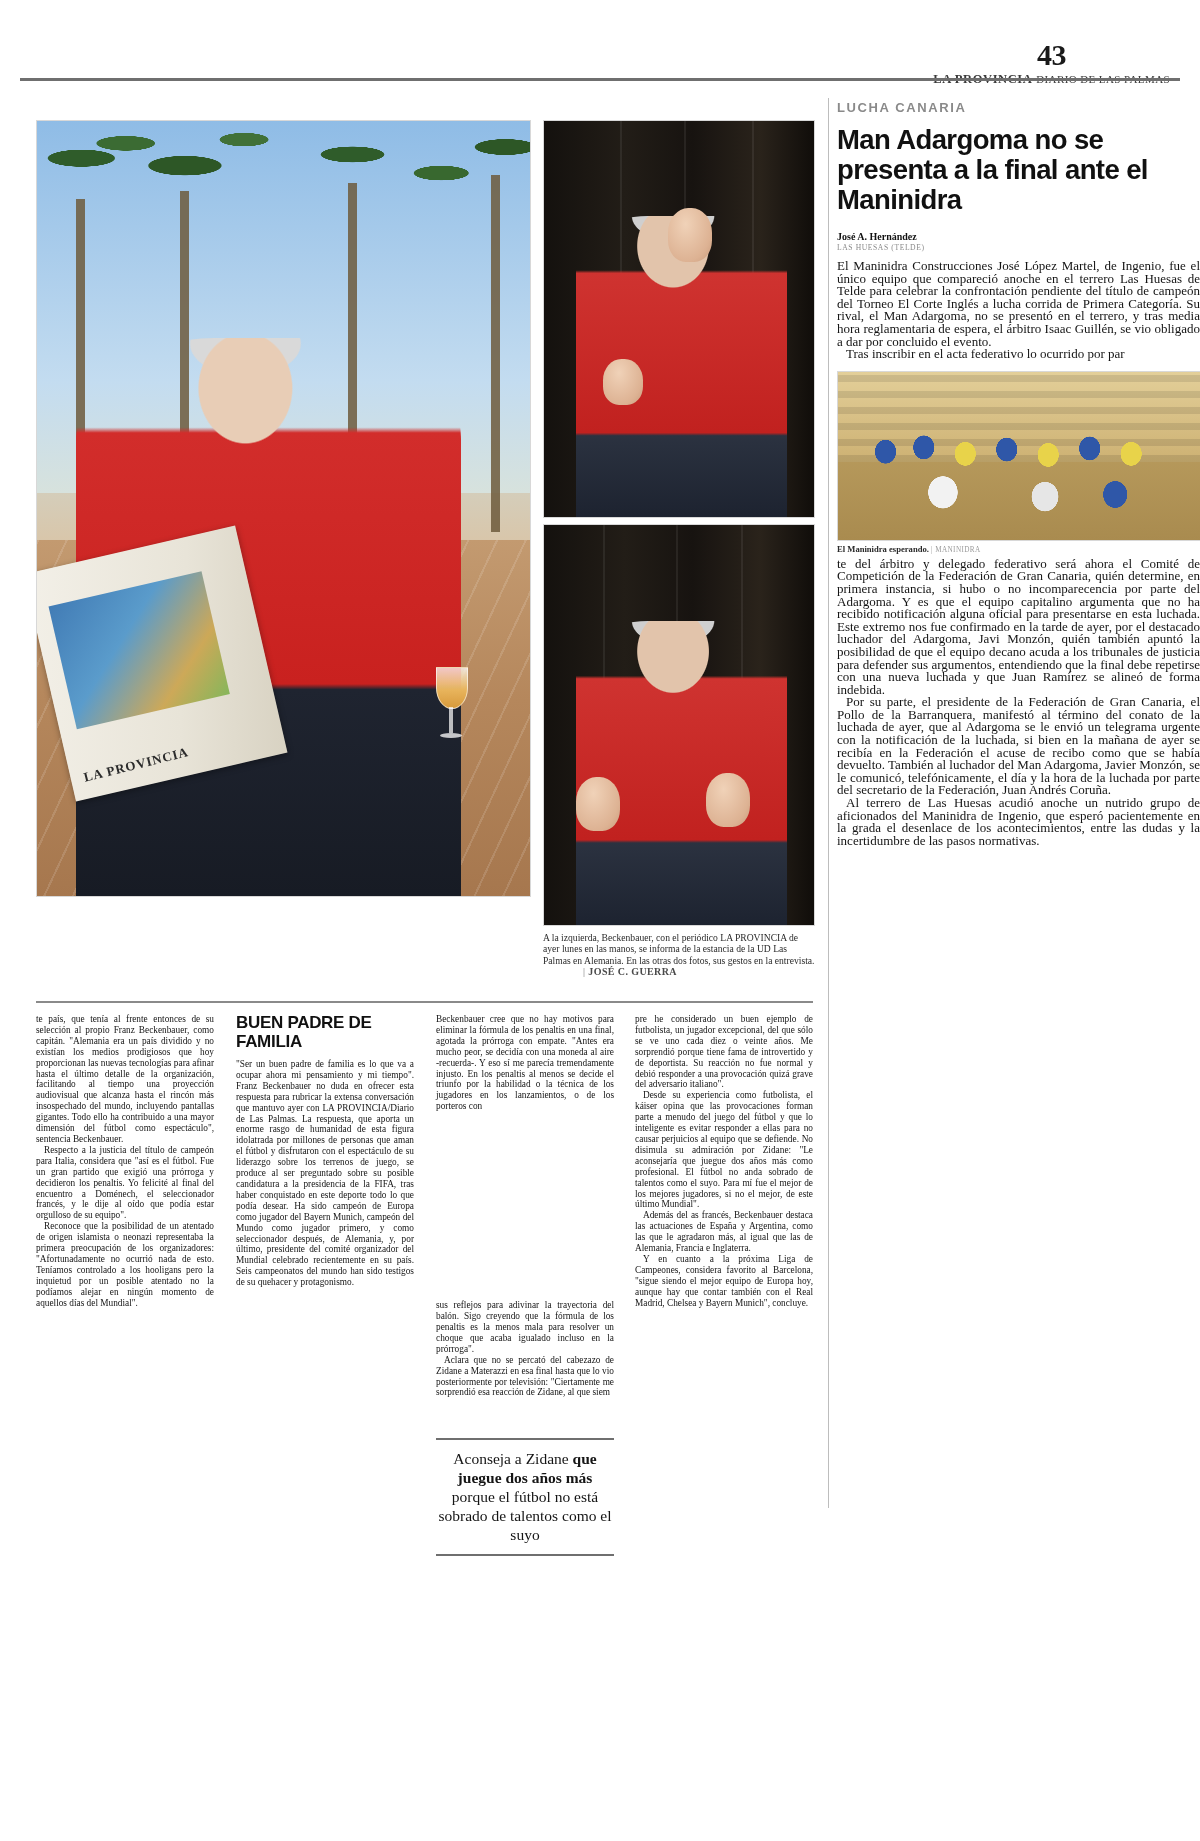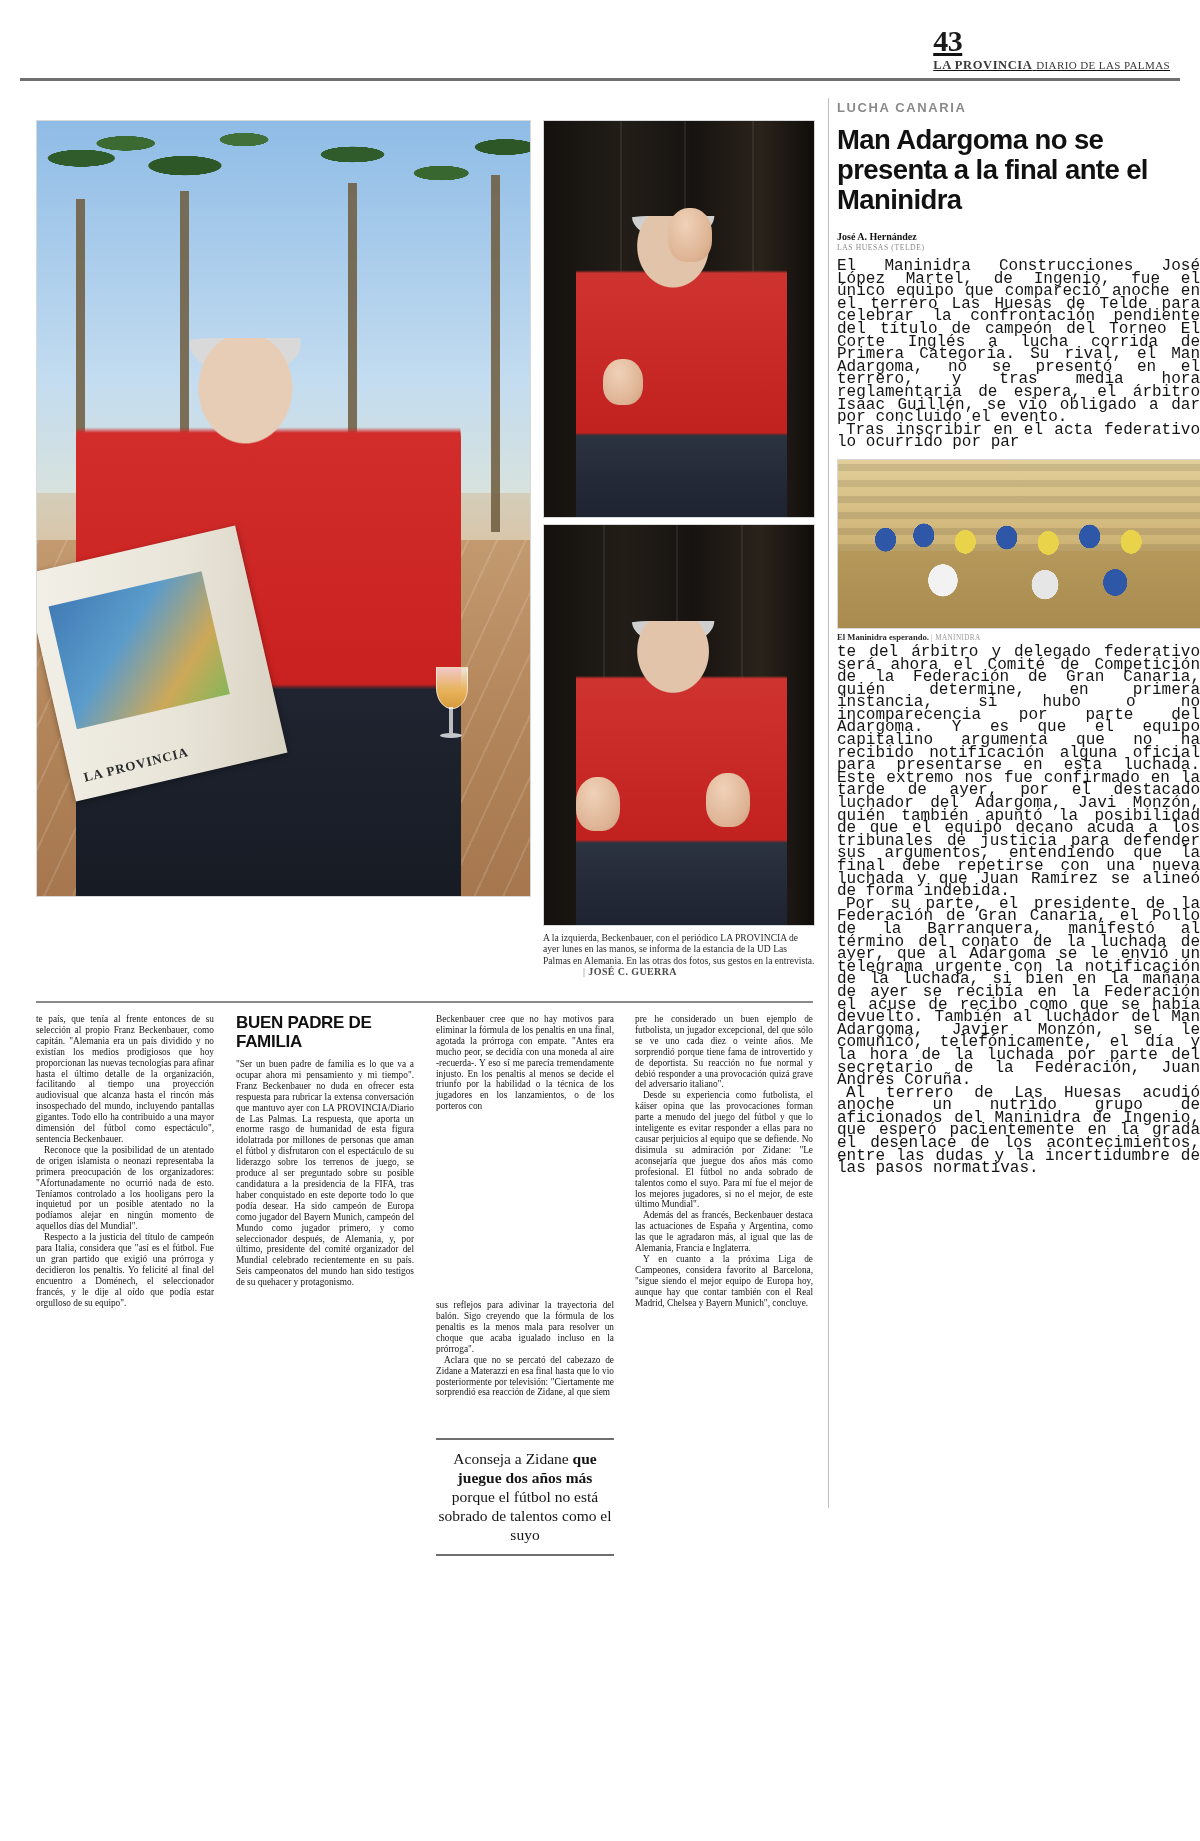--- a/index.html
+++ b/index.html
@@ -8,21 +8,21 @@
     background:#ffffff;
     font-family:"Liberation Serif", serif;
     color:#111;
     overflow:hidden;
     position:relative;
   }
   .page{position:relative;width:1200px;height:1841px;box-sizing:border-box;padding:0;}
 
   
   .masthead{
-    position:absolute; top:26px; right:30px; text-align:left;text-decoration:underline;
+    position:absolute; top:40px; right:30px; text-align:center;
   }
   .folio{
     font-family:"Liberation Serif", serif;
     font-weight:bold; font-size:30px; line-height:30px; color:#1a1a1a;
     letter-spacing:-0.5px;
   }
   .masthead-name{
     font-family:"Liberation Serif", serif;
     font-size:12.5px; letter-spacing:0.6px; color:#3a3a3a; margin-top:2px;
     white-space:nowrap;
@@ -192,22 +192,22 @@
   }
   .byline{
     font-family:"Liberation Serif", serif; font-weight:bold;
     font-size:10px; color:#111; margin:0;
   }
   .byline-sub{
     font-family:"Liberation Serif", serif; font-size:7.6px;
     letter-spacing:.6px; color:#8a8a8a; text-transform:uppercase; margin:1px 0 8px 0;
   }
   .rcol-text{
-    font-family:Liberation Mono, monospace;
-    font-size:16px; line-height:12.6px; text-align:justify; color:#141414;
+    font-family:Liberation Serif, serif;
+    font-size:13px; line-height:12.6px; text-align:justify; color:#141414;
     hyphens:auto;
   }
   .rcol-text p{margin:0; text-indent:9px;}
   .rcol-text p.first{text-indent:0;}
 
   .photo-right{
     position:relative; margin:10px 0 3px 0; width:363px; height:168px;
     border:1px solid #d8d8d8; overflow:hidden;
     background:linear-gradient(180deg,#d6c289 0%, #c9b071 38%, #b99c5e 39%, #a98b4f 100%);
   }
@@ -303,22 +303,22 @@
         <span>A la izquierda, Beckenbauer, con el periódico LA PROVINCIA de ayer lunes en las manos, se informa de la estancia de la UD Las Palmas en Alemania. En las otras dos fotos, sus gestos en la entrevista.</span>
         <span class="credit">| <b>JOSÉ C. GUERRA</b></span>
       </div>
 
       <div class="rule-mid"></div>
 
       <div class="text-cols">
 
         <div class="tcol tcol1">
           <p class="first">te país, que tenía al frente entonces de su selección al propio Franz Beckenbauer, como capitán. "Alemania era un país dividido y no existían los medios prodigiosos que hoy proporcionan las nuevas tecnologías para afinar hasta el último detalle de la organización, facilitando al tiempo una proyección audiovisual que alcanza hasta el rincón más insospechado del mundo, incluyendo pantallas gigantes. Todo ello ha contribuido a una mayor dimensión del fútbol como espectáculo", sentencia Beckenbauer.</p>
+          <p>Respecto a la justicia del título de campeón para Italia, considera que "así es el fútbol. Fue un gran partido que exigió una prórroga y decidieron los penaltis. Yo felicité al final del encuentro a Doménech, el seleccionador francés, y le dije al oído que podía estar orgulloso de su equipo".</p>
           <p>Reconoce que la posibilidad de un atentado de origen islamista o neonazi representaba la primera preocupación de los organizadores: "Afortunadamente no ocurrió nada de esto. Teníamos controlado a los hooligans pero la inquietud por un posible atentado no la podíamos alejar en ningún momento de aquellos días del Mundial".</p>
-          <p>Respecto a la justicia del título de campeón para Italia, considera que "así es el fútbol. Fue un gran partido que exigió una prórroga y decidieron los penaltis. Yo felicité al final del encuentro a Doménech, el seleccionador francés, y le dije al oído que podía estar orgulloso de su equipo".</p>
         </div>
 
         <div class="tcol tcol2">
           <div class="subhead">BUEN PADRE DE FAMILIA</div>
           <p class="first">"Ser un buen padre de familia es lo que va a ocupar ahora mi pensamiento y mi tiempo". Franz Beckenbauer no duda en ofrecer esta respuesta para rubricar la extensa conversación que mantuvo ayer con LA PROVINCIA/Diario de Las Palmas. La respuesta, que aporta un enorme rasgo de humanidad de esta figura idolatrada por millones de personas que aman el fútbol y disfrutaron con el espectáculo de su liderazgo sobre los terrenos de juego, se produce al ser preguntado sobre su posible candidatura a la presidencia de la FIFA, tras haber conquistado en este deporte todo lo que podía desear. Ha sido campeón de Europa como jugador del Bayern Munich, campeón del Mundo como jugador primero, y como seleccionador después, de Alemania, y, por último, presidente del comité organizador del Mundial celebrado recientemente en su país. Seis campeonatos del mundo han sido testigos de su quehacer y protagonismo.</p>
         </div>
 
         <div class="tcol tcol3">
           <p class="first">Beckenbauer cree que no hay motivos para eliminar la fórmula de los penaltis en una final, agotada la prórroga con empate. "Antes era mucho peor, se decidía con una moneda al aire -recuerda-. Y eso sí me parecía tremendamente injusto. En los penaltis al menos se decide el triunfo por la habilidad o la técnica de los jugadores en los lanzamientos, o de los porteros con</p>
           <div style="height:188px"></div>

